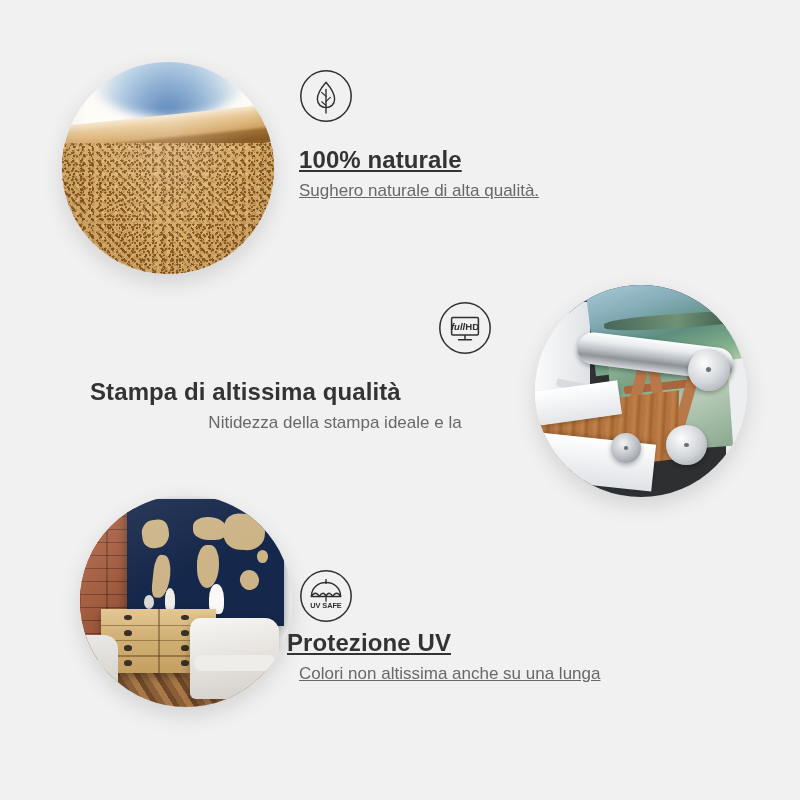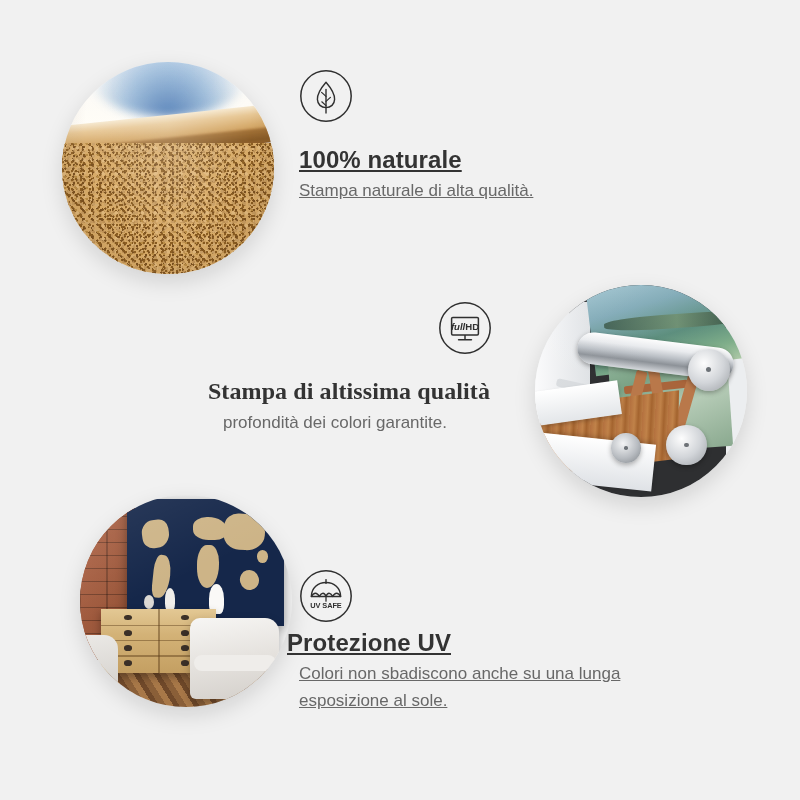--- a/index.html
+++ b/index.html
@@ -207,21 +207,21 @@
     letter-spacing:.1px;
     white-space:nowrap;
   }
   .fdesc{
     position:absolute;
     color:#686868;
     font-size:17px;
     line-height:27px;
     font-weight:normal;
   }
-  .ta-right{text-align:right;font-family:Liberation Serif, serif;}
+  .ta-right{}
   .ta-center{text-align:center;}
   .ta-left{text-align:left;text-decoration:underline;}
 </style>
 </head>
 <body>
 
 <div class="stage">
 
   <div class="feature">
 
@@ -243,21 +243,21 @@
         <path d="M27 13.2 C20.6 20.6 18.2 26.0 18.4 30.4 C18.6 35.4 22.2 38.6 27 38.6 C31.8 38.6 35.4 35.4 35.6 30.4 C35.8 26.0 33.4 20.6 27 13.2 Z" fill="none" stroke="#2f2f2f" stroke-width="1.4" stroke-linejoin="round"></path>
         <line x1="27" y1="20.5" x2="27" y2="44" stroke="#2f2f2f" stroke-width="1.4" stroke-linecap="round"></line>
         <line x1="27" y1="27.4" x2="22.6" y2="23.4" stroke="#2f2f2f" stroke-width="1.2" stroke-linecap="round"></line>
         <line x1="27" y1="32.4" x2="31.4" y2="28.4" stroke="#2f2f2f" stroke-width="1.2" stroke-linecap="round"></line>
         <line x1="27" y1="36.6" x2="22.8" y2="32.8" stroke="#2f2f2f" stroke-width="1.2" stroke-linecap="round"></line>
       </svg>
     </div>
 
     <div class="ftitle ta-left" style="left:299px;top:146px;">100% naturale</div>
 
-    <div class="fdesc ta-left" style="left:299px;top:177px;width:420px;">Stampa naturale di alta qualità.</div>
+    <div class="fdesc ta-left" style="left:299px;top:177px;width:420px;">Sughero naturale di alta qualità.</div>
   </div>
 
   <div class="feature">
 
     <div class="photo" style="left:535px;top:285px;width:212px;height:212px;">
       <div class="photo-inner">
         <div class="pr-bg"></div>
         <div class="pr-dark"></div>
         <div class="pr-leftpanel"></div>
         <div class="pr-print-top"></div>
@@ -294,21 +294,21 @@
         <line x1="20.6" y1="38.8" x2="33.4" y2="38.8" stroke="#2f2f2f" stroke-width="1.6" stroke-linecap="round"></line>
         <text x="27" y="28.6" text-anchor="middle" font-family="'Liberation Sans', sans-serif" font-size="9.6" fill="#2f2f2f">
           <tspan font-style="italic" font-weight="bold">full</tspan><tspan font-weight="bold">HD</tspan>
         </text>
       </svg>
     </div>
 
     <div class="ftitle ta-right" style="left:90px;top:378px;width:400px;">Stampa di altissima qualità</div>
 
     <div class="fdesc ta-center" style="left:180px;top:409px;width:310px;">
-      <div>profondità dei colori garantite.</div>
+      <div>Nitidezza della stampa ideale e la</div>
     </div>
   </div>
 
   <div class="feature">
 
     <div class="photo" style="left:80px;top:495px;width:212px;height:212px;">
       <div class="photo-inner">
         <div class="rm-brick"></div>
         <div class="rm-map">
           <div class="rm-cont rm-c1"></div>
@@ -352,18 +352,17 @@
         <path d="M12.4 27.4 C12.4 18.8 19.0 13.6 27 13.6 C35.0 13.6 41.6 18.8 41.6 27.4 Z" fill="none" stroke="#2f2f2f" stroke-width="1.5" stroke-linejoin="round"></path>
         <path d="M12.4 27.4 C14.8 23.2 18.0 23.2 20.3 27.4 C22.6 23.2 25.5 23.2 27 27.4 C28.5 23.2 31.4 23.2 33.7 27.4 C36.0 23.2 39.2 23.2 41.6 27.4" fill="none" stroke="#2f2f2f" stroke-width="1.4" stroke-linejoin="round" stroke-linecap="round"></path>
         <line x1="27" y1="27.4" x2="27" y2="32.2" stroke="#2f2f2f" stroke-width="1.3" stroke-linecap="round"></line>
         <text x="27" y="39.2" text-anchor="middle" font-family="'Liberation Sans', sans-serif" font-size="7.4" font-weight="bold" letter-spacing="-0.1" fill="#2f2f2f">UV SAFE</text>
       </svg>
     </div>
 
     <div class="ftitle ta-left" style="left:287px;top:629px;">Protezione UV</div>
 
     <div class="fdesc ta-left" style="left:299px;top:660px;width:420px;">
-      <div>Colori non sbadiscono anche su una lunga</div>
-      <div>esposizione al sole.</div>
+      <div>Colori non altissima anche su una lunga</div>
     </div>
   </div>
 
 </div>
 
 </body></html>

